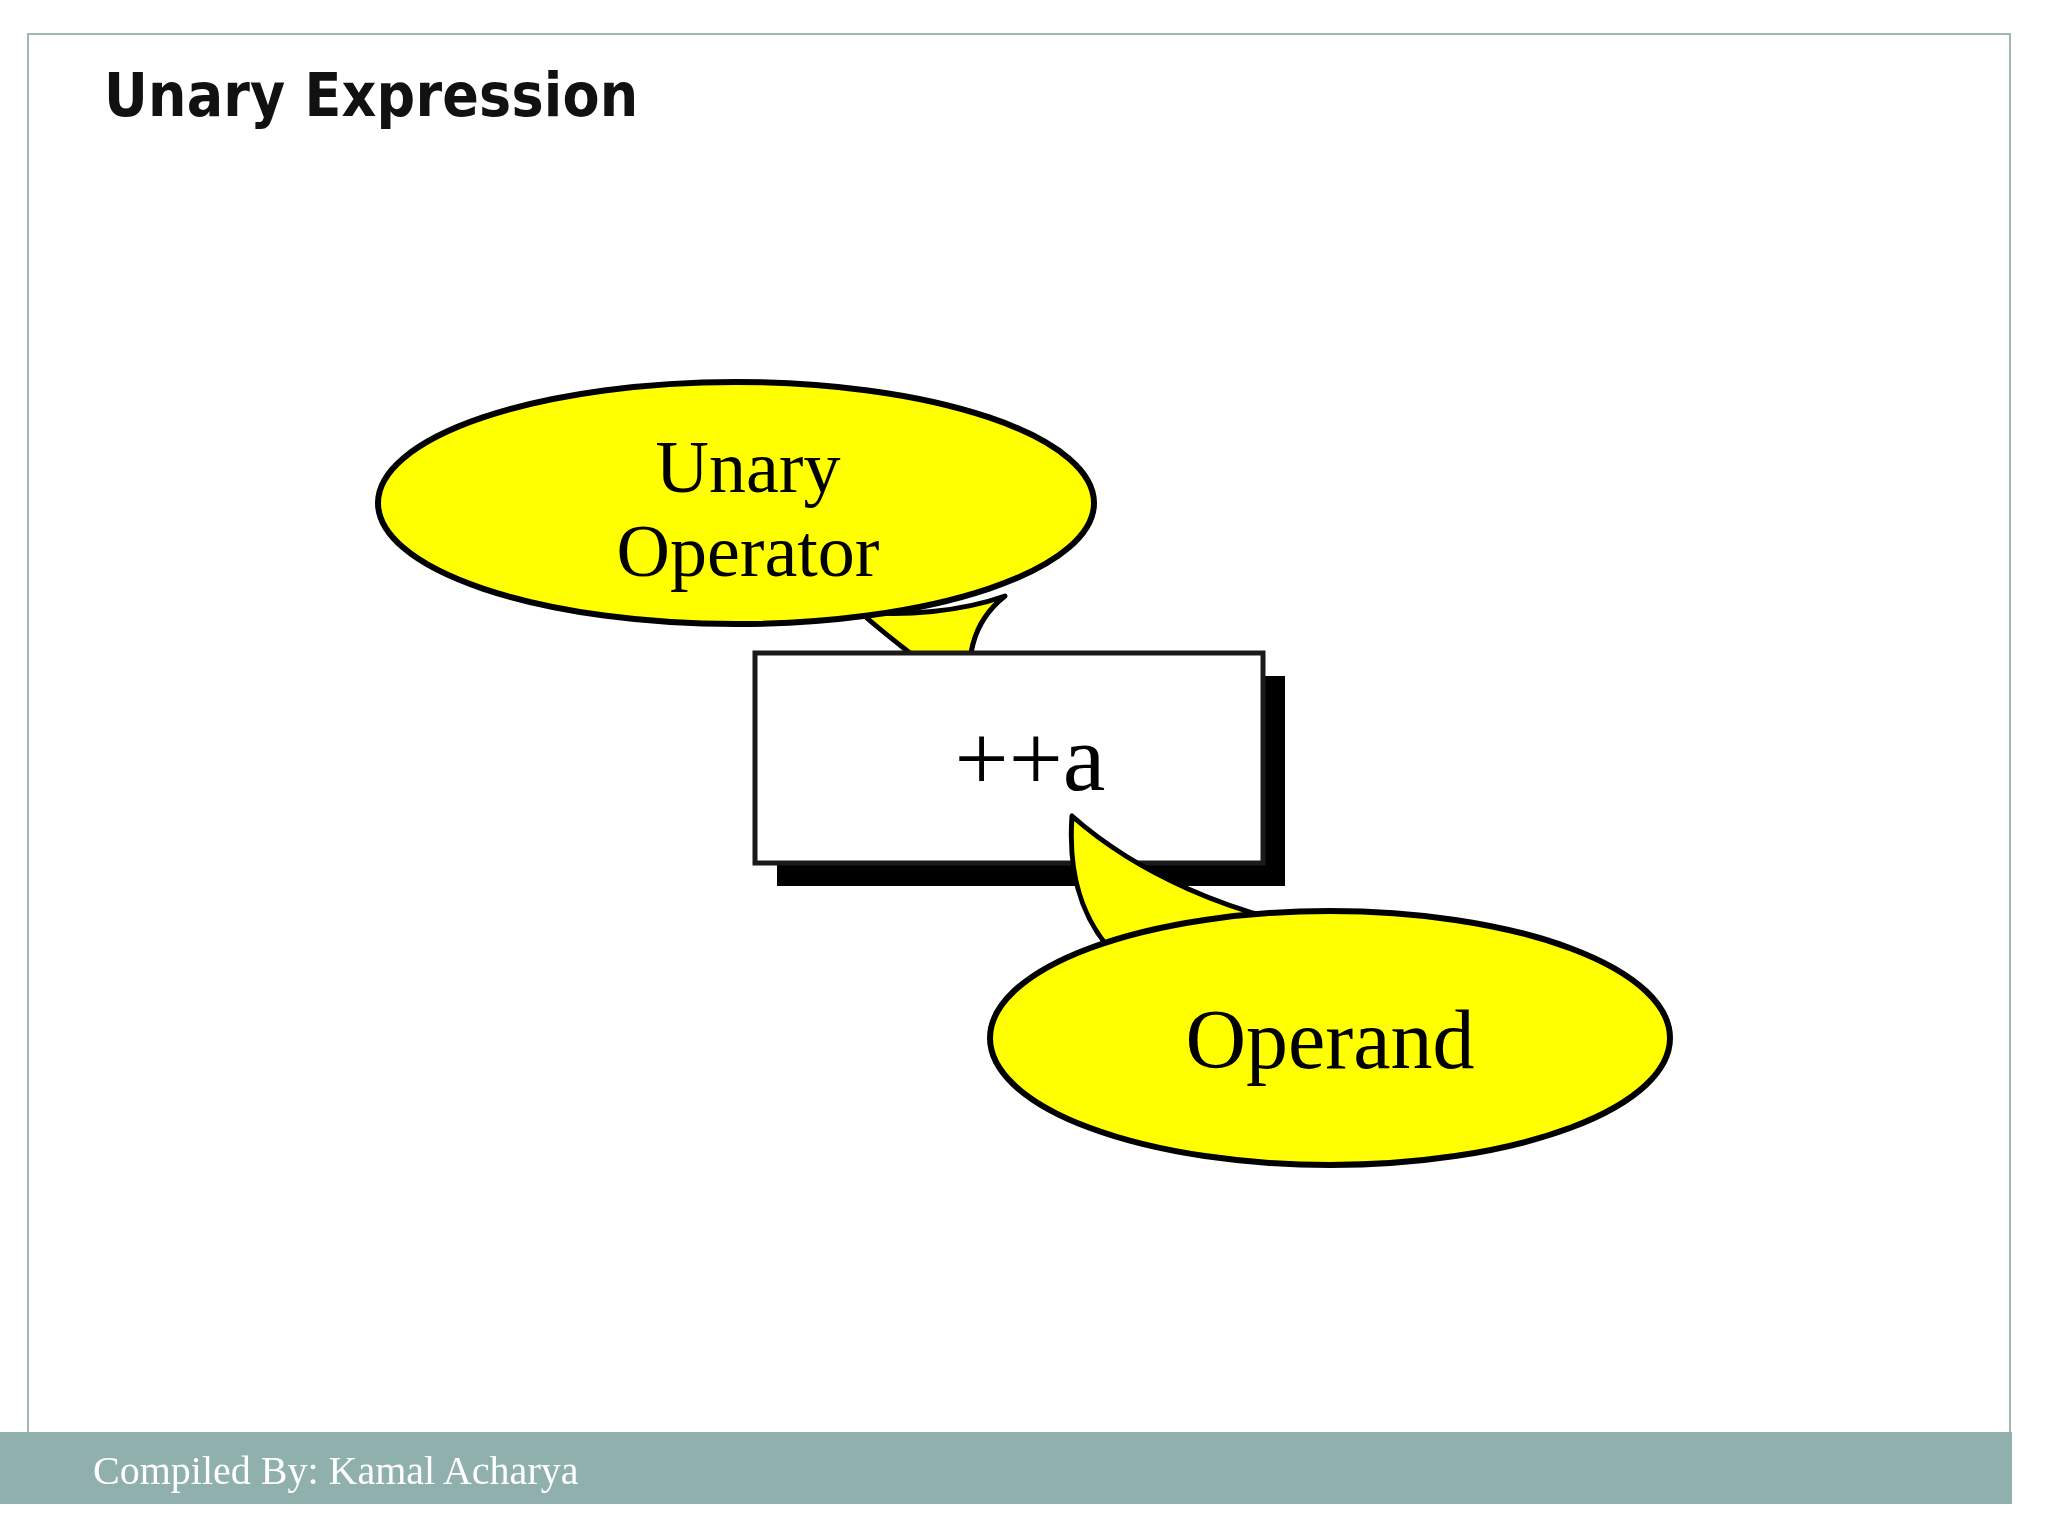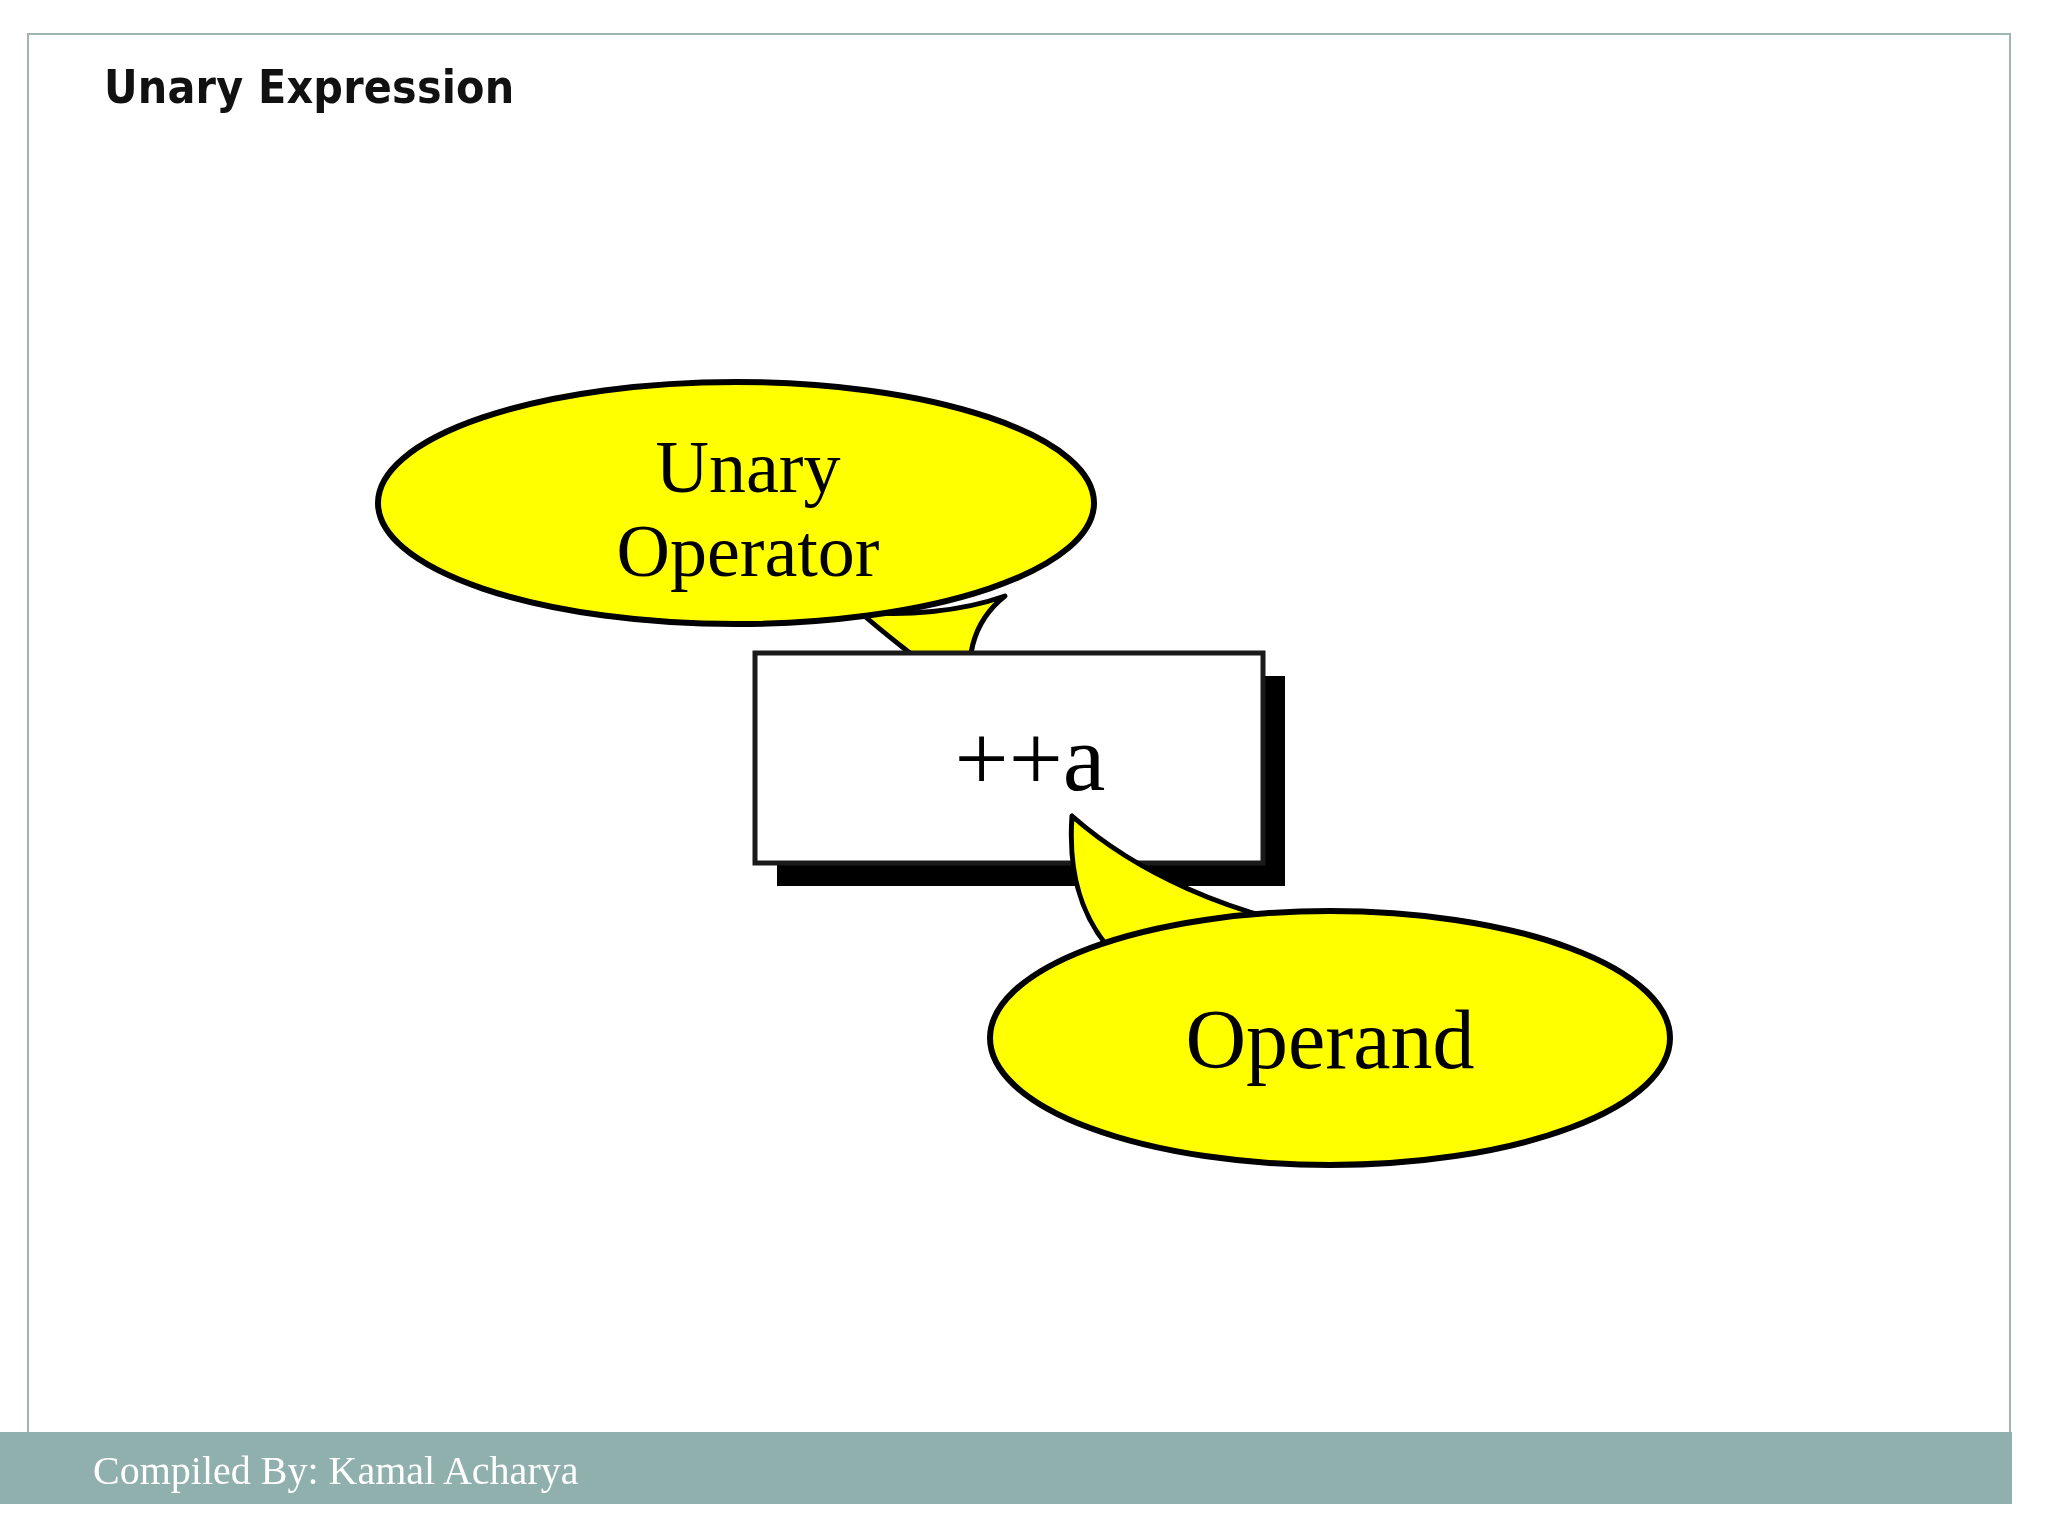--- a/index.html
+++ b/index.html
@@ -31,21 +31,21 @@
     border: 2px solid #9fb6b3;
     box-sizing: border-box;
     pointer-events: none;
   }
 
   #slide-title {
     position: absolute;
     left: 104px;
     top: 60px;
     font-family: "DejaVu Sans Condensed", "Liberation Sans", sans-serif;
-    font-size: 46px;
+    font-size: 60px;
     font-weight: bold;
     color: #111111;
     letter-spacing: 0.2px;
     white-space: nowrap;
   }
 
   
   #diagram {
     position: absolute;
     left: 0;

